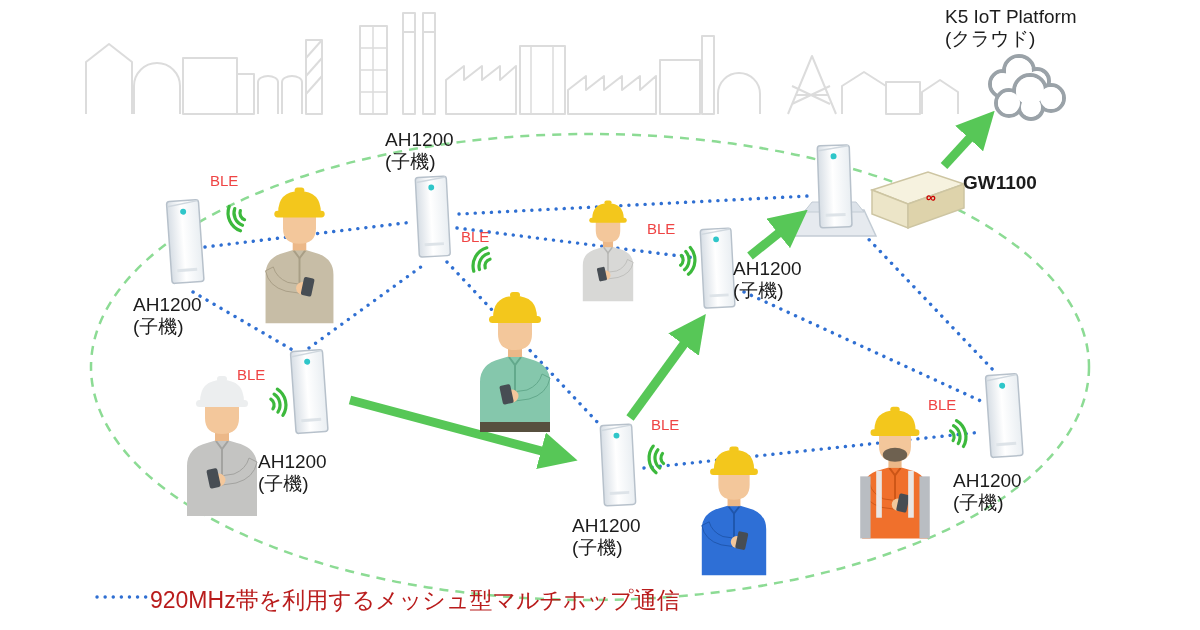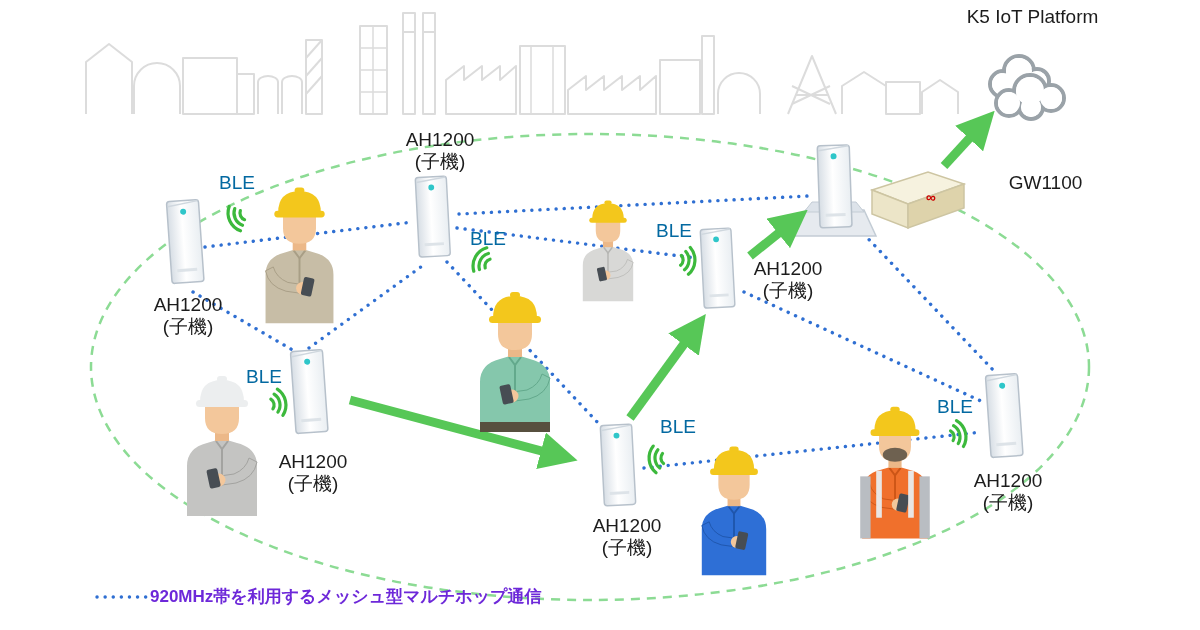--- a/index.html
+++ b/index.html
@@ -3,29 +3,29 @@
 <meta charset="utf-8">
 <style>
   html,body{margin:0;padding:0;background:#fff;}
   .stage{
     position:relative;width:1200px;height:630px;background:#ffffff;overflow:hidden;
     font-family:"Liberation Sans","DejaVu Sans",sans-serif;
   }
   .stage svg{position:absolute;left:0;top:0;}
   .label{
     position:absolute;color:#1c1c1c;font-size:19px;line-height:1.16;
-    text-align:center;white-space:nowrap;z-index:5;
+    text-align:left;white-space:nowrap;z-index:5;
   }
   .label .l2{display:block;}
-  .label.left{text-align:center;}
+  .label.left{text-align:left;font-weight:bold;}
   .ble{
-    position:absolute;color:#0369a1;font-size:19px;z-index:5;width:54px;text-align:center;
+    position:absolute;color:#ef4444;font-size:15px;z-index:5;width:54px;
   }
   .legend{
-    position:absolute;left:150px;top:585px;color:#6d28d9;font-size:17px;z-index:5;white-space:nowrap;font-weight:bold;
+    position:absolute;left:150px;top:585px;color:#b91c1c;font-size:23px;z-index:5;white-space:nowrap;
   }
 </style>
 </head>
 <body>
 
 <div class="stage">
 
 <svg width="1200" height="630" viewBox="0 0 1200 630">
   <defs>
     <linearGradient id="devGrad" x1="0" y1="0" x2="1" y2="0">
@@ -195,20 +195,21 @@
   <use href="#ble-sym" transform="translate(247,213) rotate(155)"></use>
   <use href="#ble-sym" transform="translate(492,266) rotate(209)"></use>
   <use href="#ble-sym" transform="translate(676,260) rotate(4)"></use>
   <use href="#ble-sym" transform="translate(267,405) rotate(-12)"></use>
   <use href="#ble-sym" transform="translate(668,458) rotate(174)"></use>
   <use href="#ble-sym" transform="translate(947,437) rotate(-15)"></use>
 </svg>
 
 <div class="label" style="left:945px;top:6px;width:175px;">
   <span>K5 IoT Platform</span>
+  <span class="l2">(クラウド)</span>
 </div>
 
 <div class="label left" style="left:963px;top:172px;width:165px;">
   <span>GW1100</span>
 </div>
 
 
 <div class="label" style="left:133px;top:294px;width:110px;">
   <span>AH1200</span>
   <span class="l2">(子機)</span>

